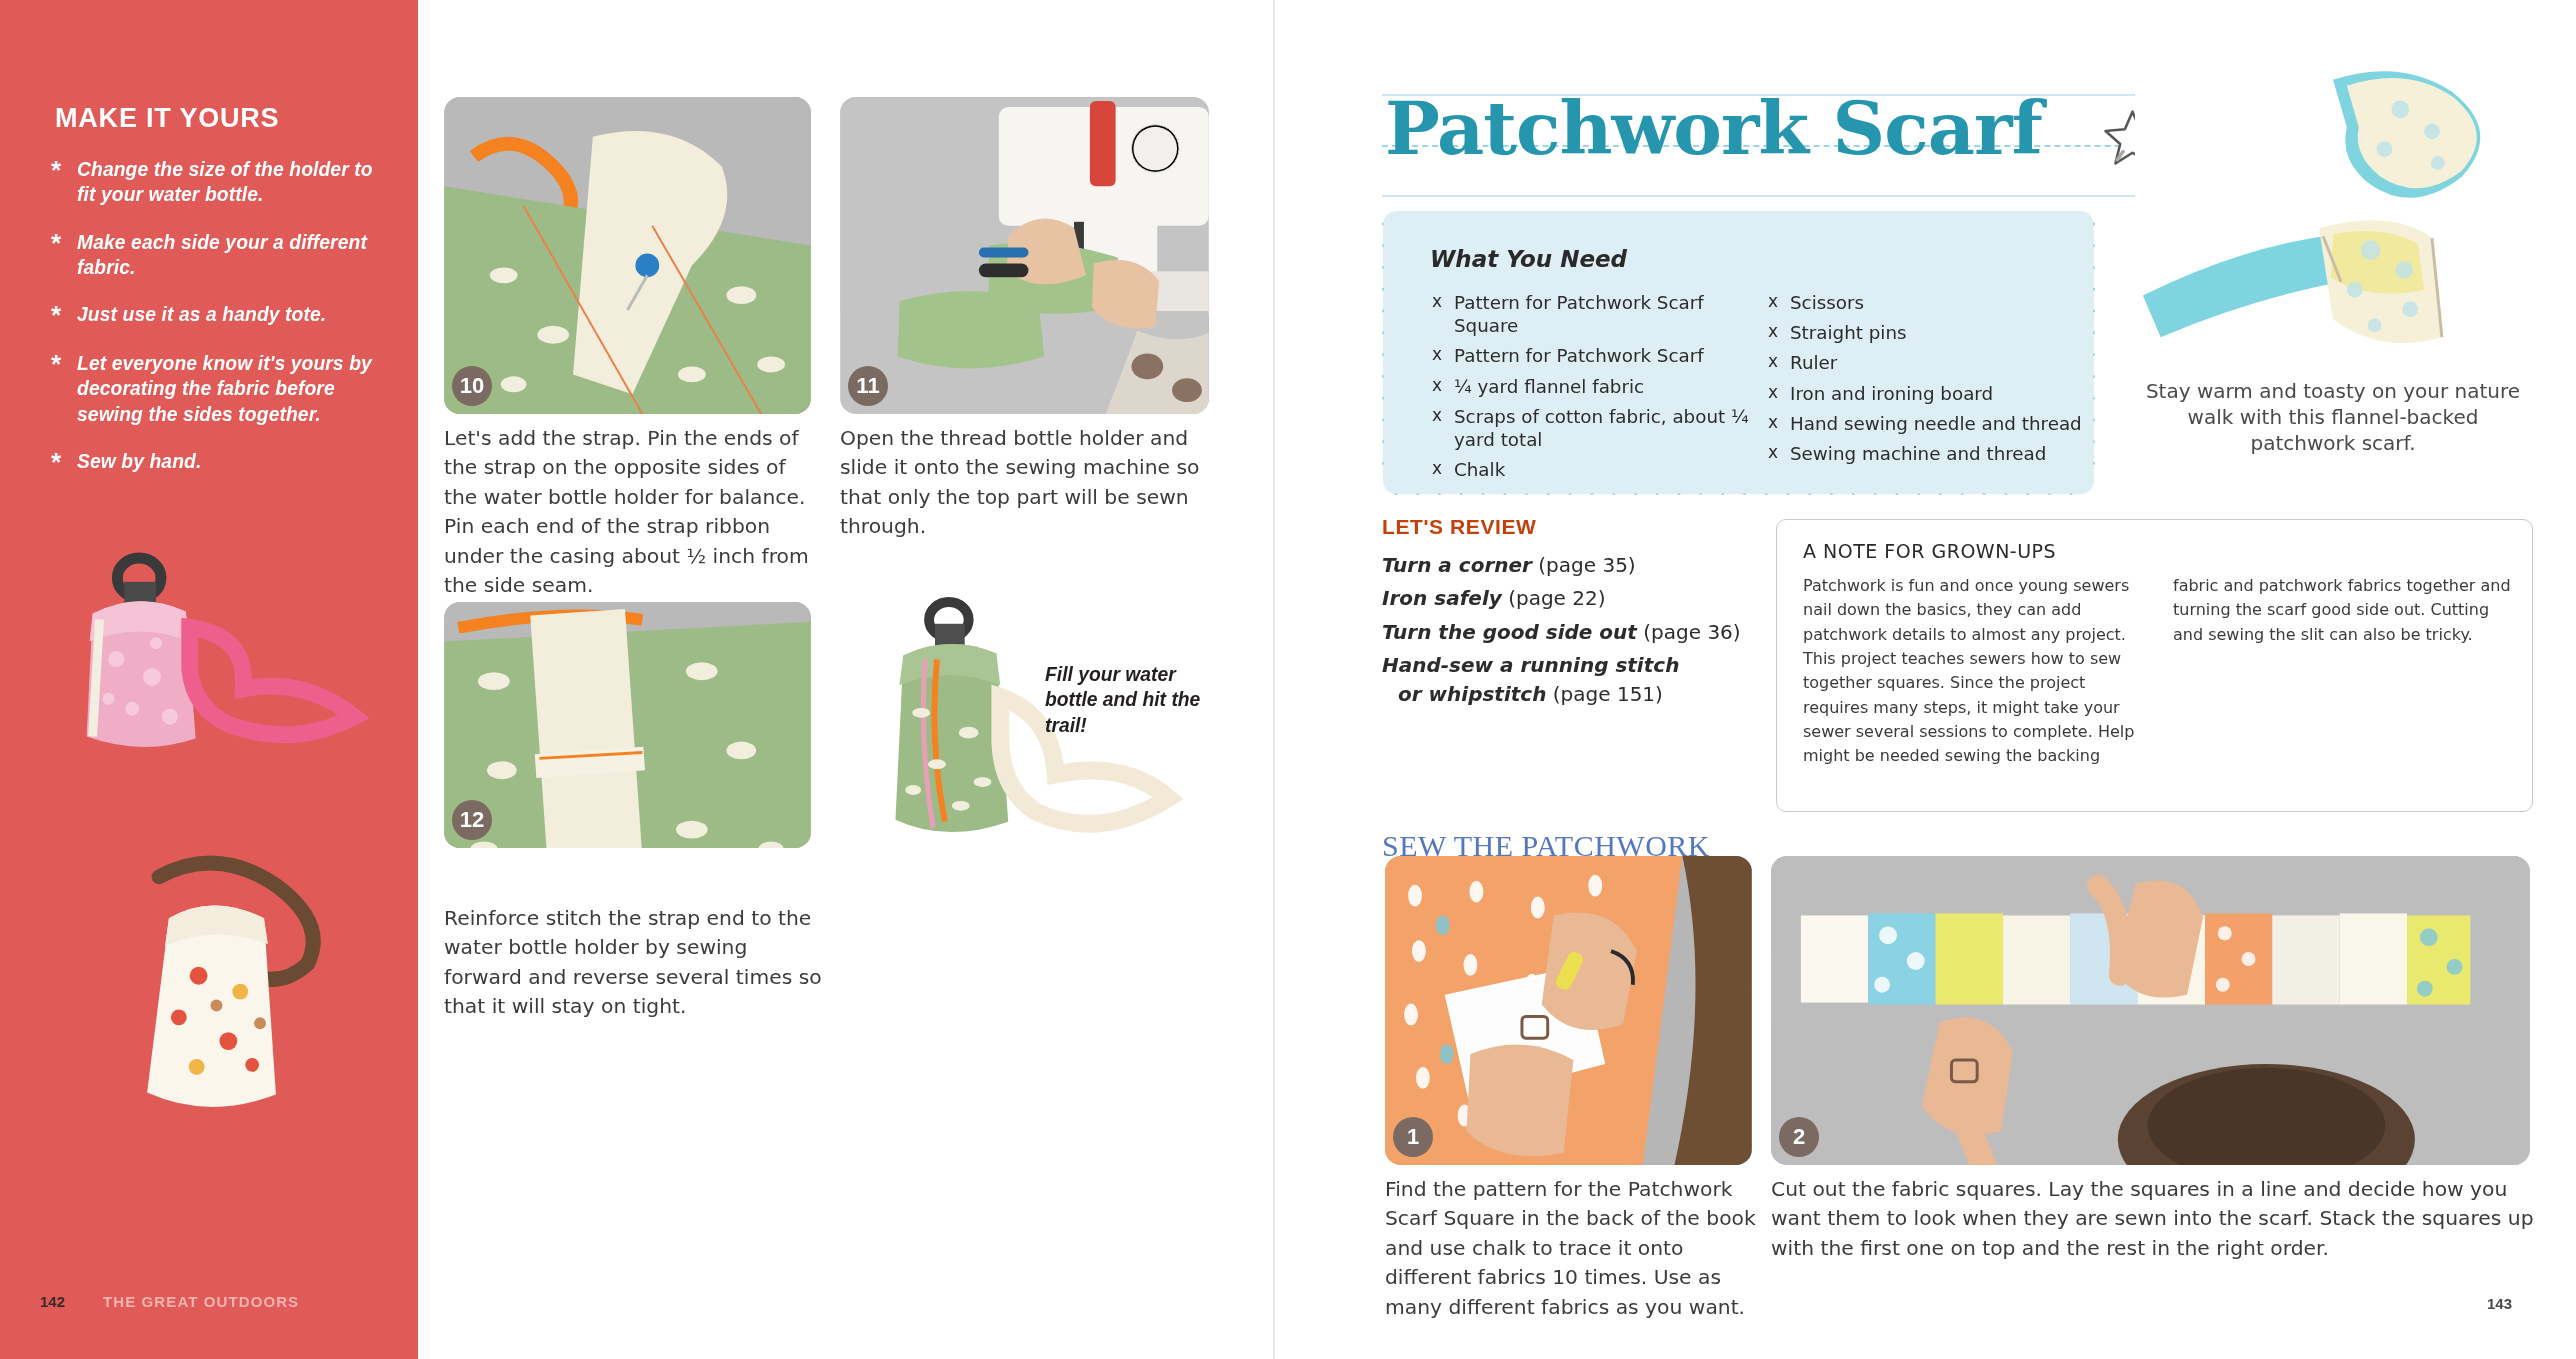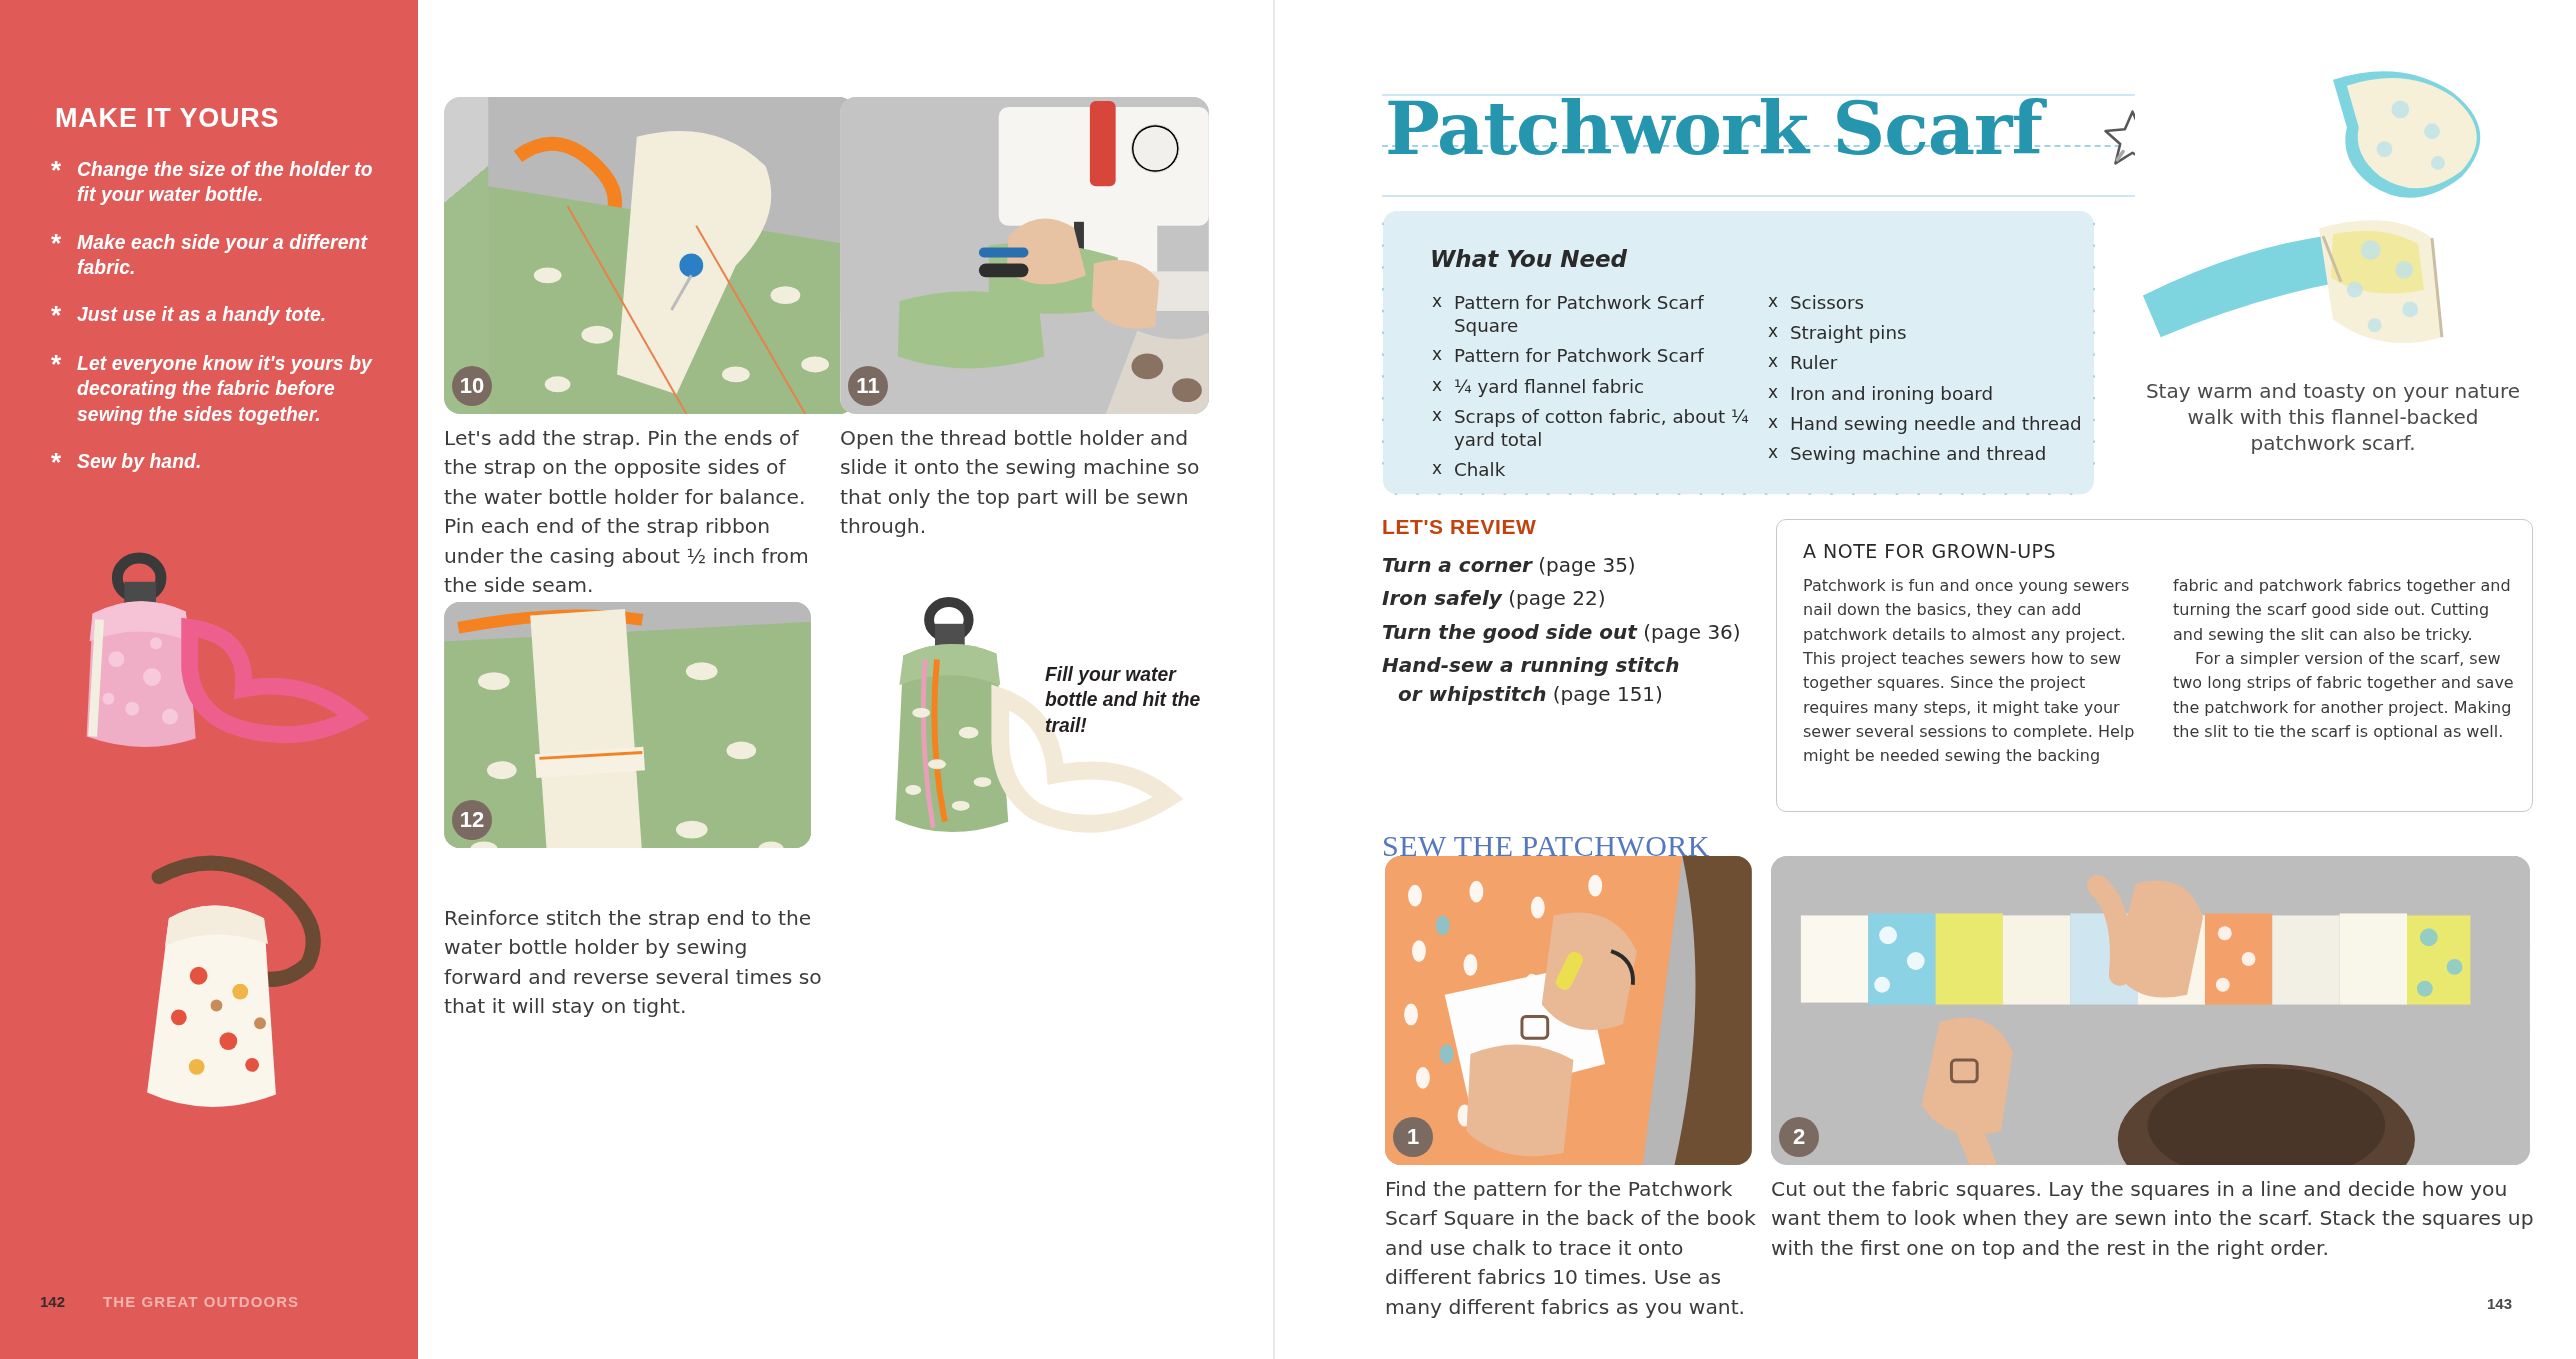--- a/index.html
+++ b/index.html
@@ -93,21 +93,21 @@
 
   
   #sew-heading{position:absolute;left:1382px;top:805px;font-size:30px;letter-spacing:0.5px;
        color:#5577c0;font-family:"Liberation Serif","DejaVu Serif",serif;margin-top:24px;}
   #photo-p1{left:1385px;top:856px;width:367px;height:309px;}
   #photo-p2{left:1771px;top:856px;width:759px;height:309px;}
   #text-p1{left:1385px;top:1175px;width:375px;}
   #text-p2{left:1771px;top:1175px;width:765px;}
 
   #page-number-right{position:absolute;left:2487px;top:1295px;font-size:15px;font-weight:bold;color:#4a4a4a;}
-  .ph-green{background:linear-gradient(140deg,#cfcfcf 0 16%,#9fbe8c 16% 100%);padding-left:44px;}
+  .ph-green{background:linear-gradient(140deg,#cfcfcf 0 16%,#9fbe8c 16% 100%);}
   .ph-machine{background:linear-gradient(160deg,#cfcfcf 0 48%,#f4f1ee 48% 78%,#c9a88f 78% 100%);}
   .ph-green2{background:linear-gradient(120deg,#bdbdbd 0 12%,#a7c493 12% 100%);}
   .ph-finished{background:#fff;}
   .ph-scarf{background:#fff;}
   .ph-orange{background:linear-gradient(105deg,#f3a269 0 58%,#b4b4b4 58% 100%);}
   .ph-strips{background:linear-gradient(180deg,#bdbdbd 0 30%,#d9d9d9 30% 55%,#bdbdbd 55% 100%);}
 </style>
 </head>
 <body>
 
@@ -430,21 +430,20 @@
       <span>(page 151)</span>
     </div>
   </div>
 </div>
 
 <div id="grownups-box">
   <div id="gu-heading">A NOTE FOR GROWN-UPS</div>
   <div class="gu-col" id="gu-col-1">Patchwork is fun and once young sewers nail down the basics, they can add patchwork details to almost any project. This project teaches sewers how to sew together squares. Since the project requires many steps, it might take your sewer several sessions to complete. Help might be needed sewing the backing</div>
   <div class="gu-col" id="gu-col-2">
     <p style="margin:0">fabric and patchwork fabrics together and turning the scarf good side out. Cutting and sewing the slit can also be tricky.</p>
-    <p class="gu-indent" style="margin:0">For a simpler version of the scarf, sew two long strips of fabric together and save the patchwork for another project. Making the slit to tie the scarf is optional as well.</p>
   </div>
 </div>
 
 <div id="sew-heading">SEW THE PATCHWORK</div>
 
 <div class="photo-card ph-orange" id="photo-p1">
   <svg width="367" height="309" viewBox="0 0 370 312">
     <rect width="370" height="312" fill="#b6b6b6"></rect>
     <path d="M0 0 L300 0 L260 312 L0 312 Z" fill="#f3a269"></path>
     <g fill="#fff" opacity=".9">

